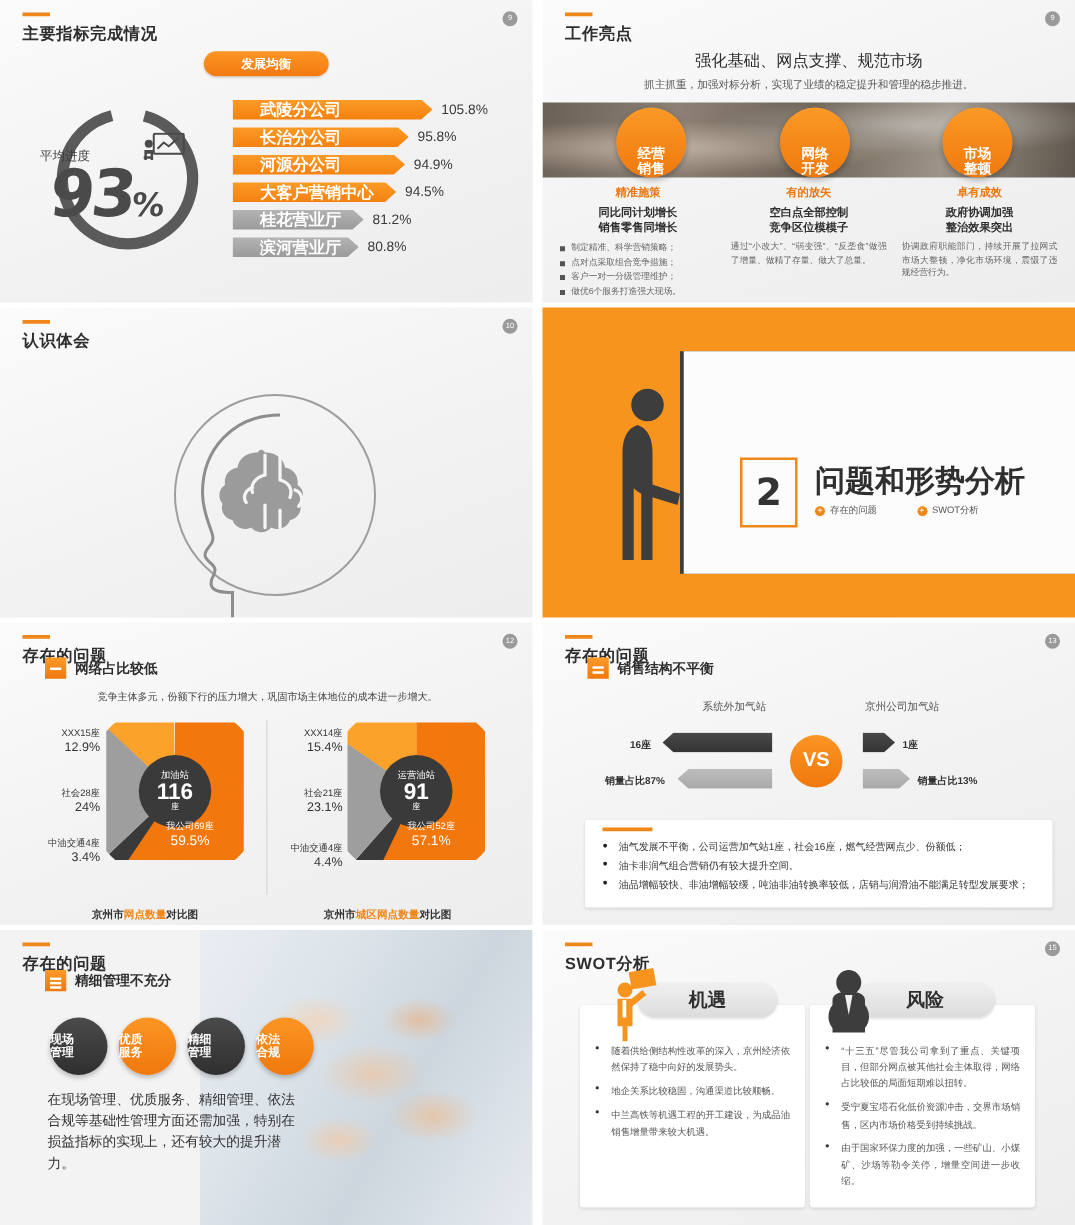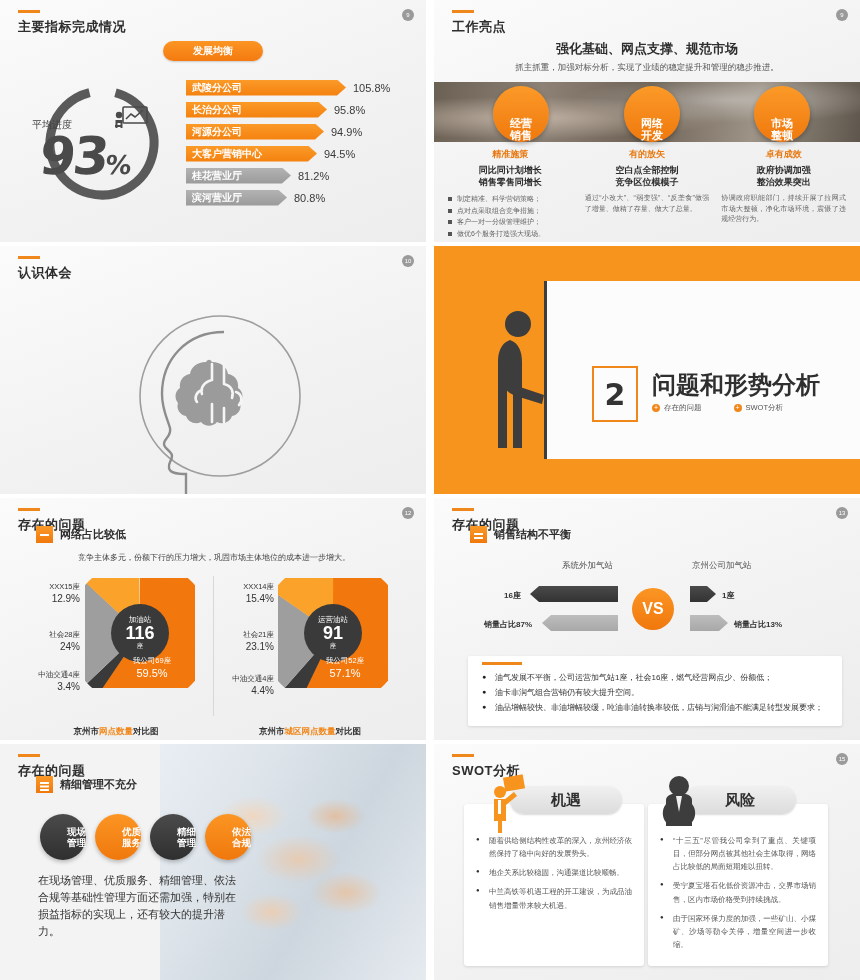--- a/index.html
+++ b/index.html
@@ -51,29 +51,29 @@
     font-size:52px; font-weight:bold; color:#4a4a4a;
     font-family:"DejaVu Sans",sans-serif;
     letter-spacing:-3px; line-height:1;
     transform:skewX(-6deg);
   }
   .bignum .pc { font-size:26px; }
   .bars { position:absolute; left:186px; top:78px; width:230px; }
   .barrow { position:relative; height:19px; margin-bottom:3px; display:flex; align-items:center; }
   .bar {
     height:16px; position:relative; display:flex; align-items:center;
-    padding-left:6px; color:#fff; font-size:10px; font-weight:bold;
+    padding-left:22px; color:#fff; font-size:13px; font-weight:bold;
     clip-path: polygon(0 0, calc(100% - 9px) 0, 100% 50%, calc(100% - 9px) 100%, 0 100%);
   }
   .bar.o { background:linear-gradient(180deg,#fb9a28,#f4810f); }
   .bar.g { background:linear-gradient(180deg,#b3b3b3,#9a9a9a); }
   .barval { font-size:11px; color:#3a3a3a; margin-left:7px; white-space:nowrap; }
   
   .hl-title { position:absolute; left:0; right:0; top:40px; text-align:center;
-              font-size:13px; font-weight:bold; color:#2e2e2e; }
+              font-size:13px; font-weight:normal; color:#2e2e2e; }
   .hl-sub { position:absolute; left:0; right:0; top:62px; text-align:center;
             font-size:8.5px; color:#555; }
   .photoband {
     position:absolute; left:0; right:0; top:82px; height:60px;
     background:linear-gradient(100deg,#6b6054 0%,#8d8175 25%,#6d6255 50%,#9d9386 75%,#5e564c 100%);
   }
   .photoband:after{
     content:""; position:absolute; inset:0;
     background:radial-gradient(ellipse at 22% 60%,rgba(235,220,205,.55),transparent 42%),
                radial-gradient(ellipse at 70% 30%,rgba(225,225,225,.45),transparent 38%);
@@ -179,21 +179,21 @@
     opacity:.9;
   }
   .handsfade {
     position:absolute; right:266px; top:0; width:60px; height:100%;
     background:linear-gradient(90deg,#f3f3f3,rgba(243,243,243,0));
     z-index:2;
   }
   .pillrow { position:absolute; left:40px; top:70px; display:flex; gap:9px; z-index:3; }
   .pcirc {
     width:46px; height:46px; border-radius:50%;
-    display:flex; flex-direction:column; align-items:flex-end; justify-content:center;
+    display:flex; flex-direction:column; align-items:flex-start; justify-content:center;
     color:#fff; font-size:9.5px; font-weight:bold; line-height:1.2;
     box-shadow:0 2px 4px rgba(0,0,0,.25);
   }
   .pcirc.dk { background:linear-gradient(180deg,#4b4b4b,#2f2f2f); }
   .pcirc.or { background:linear-gradient(180deg,#fb9524,#f0780d); }
   .hands-p { position:absolute; left:38px; top:128px; width:205px; z-index:3;
              font-size:11px; color:#333; line-height:1.55; }
   
   .swotcard {
     position:absolute; top:60px; width:180px; bottom:18px;

